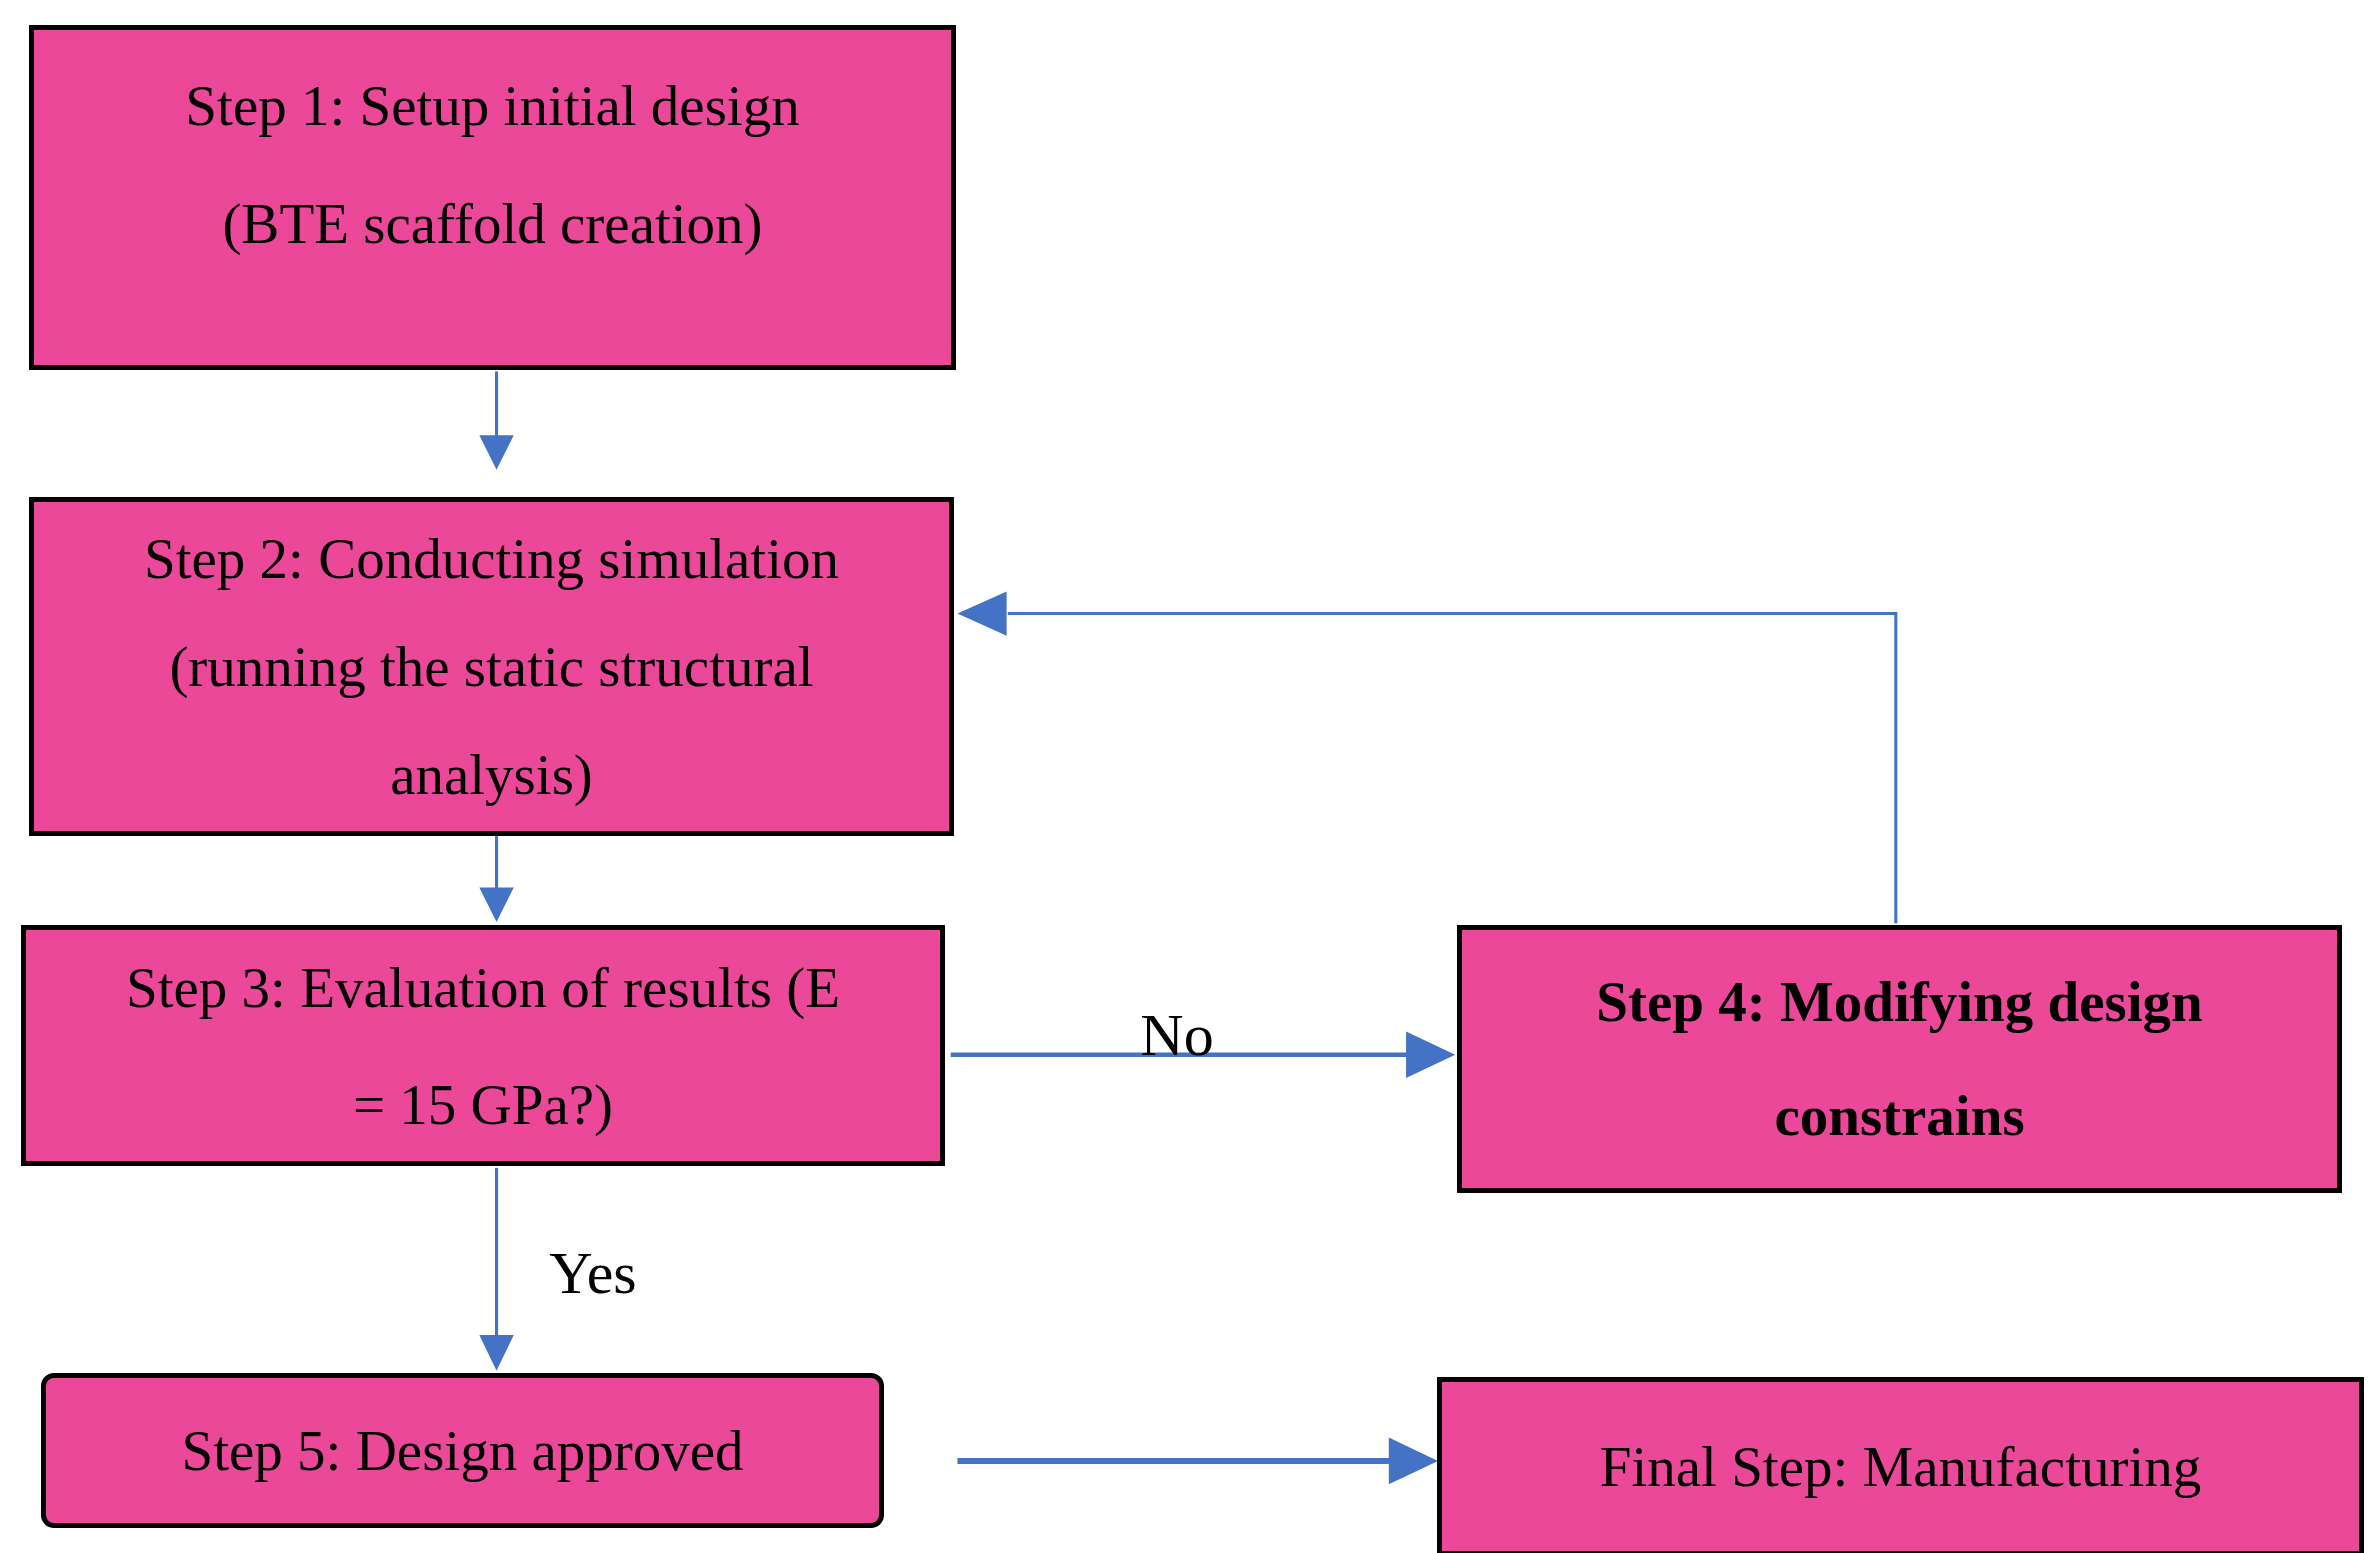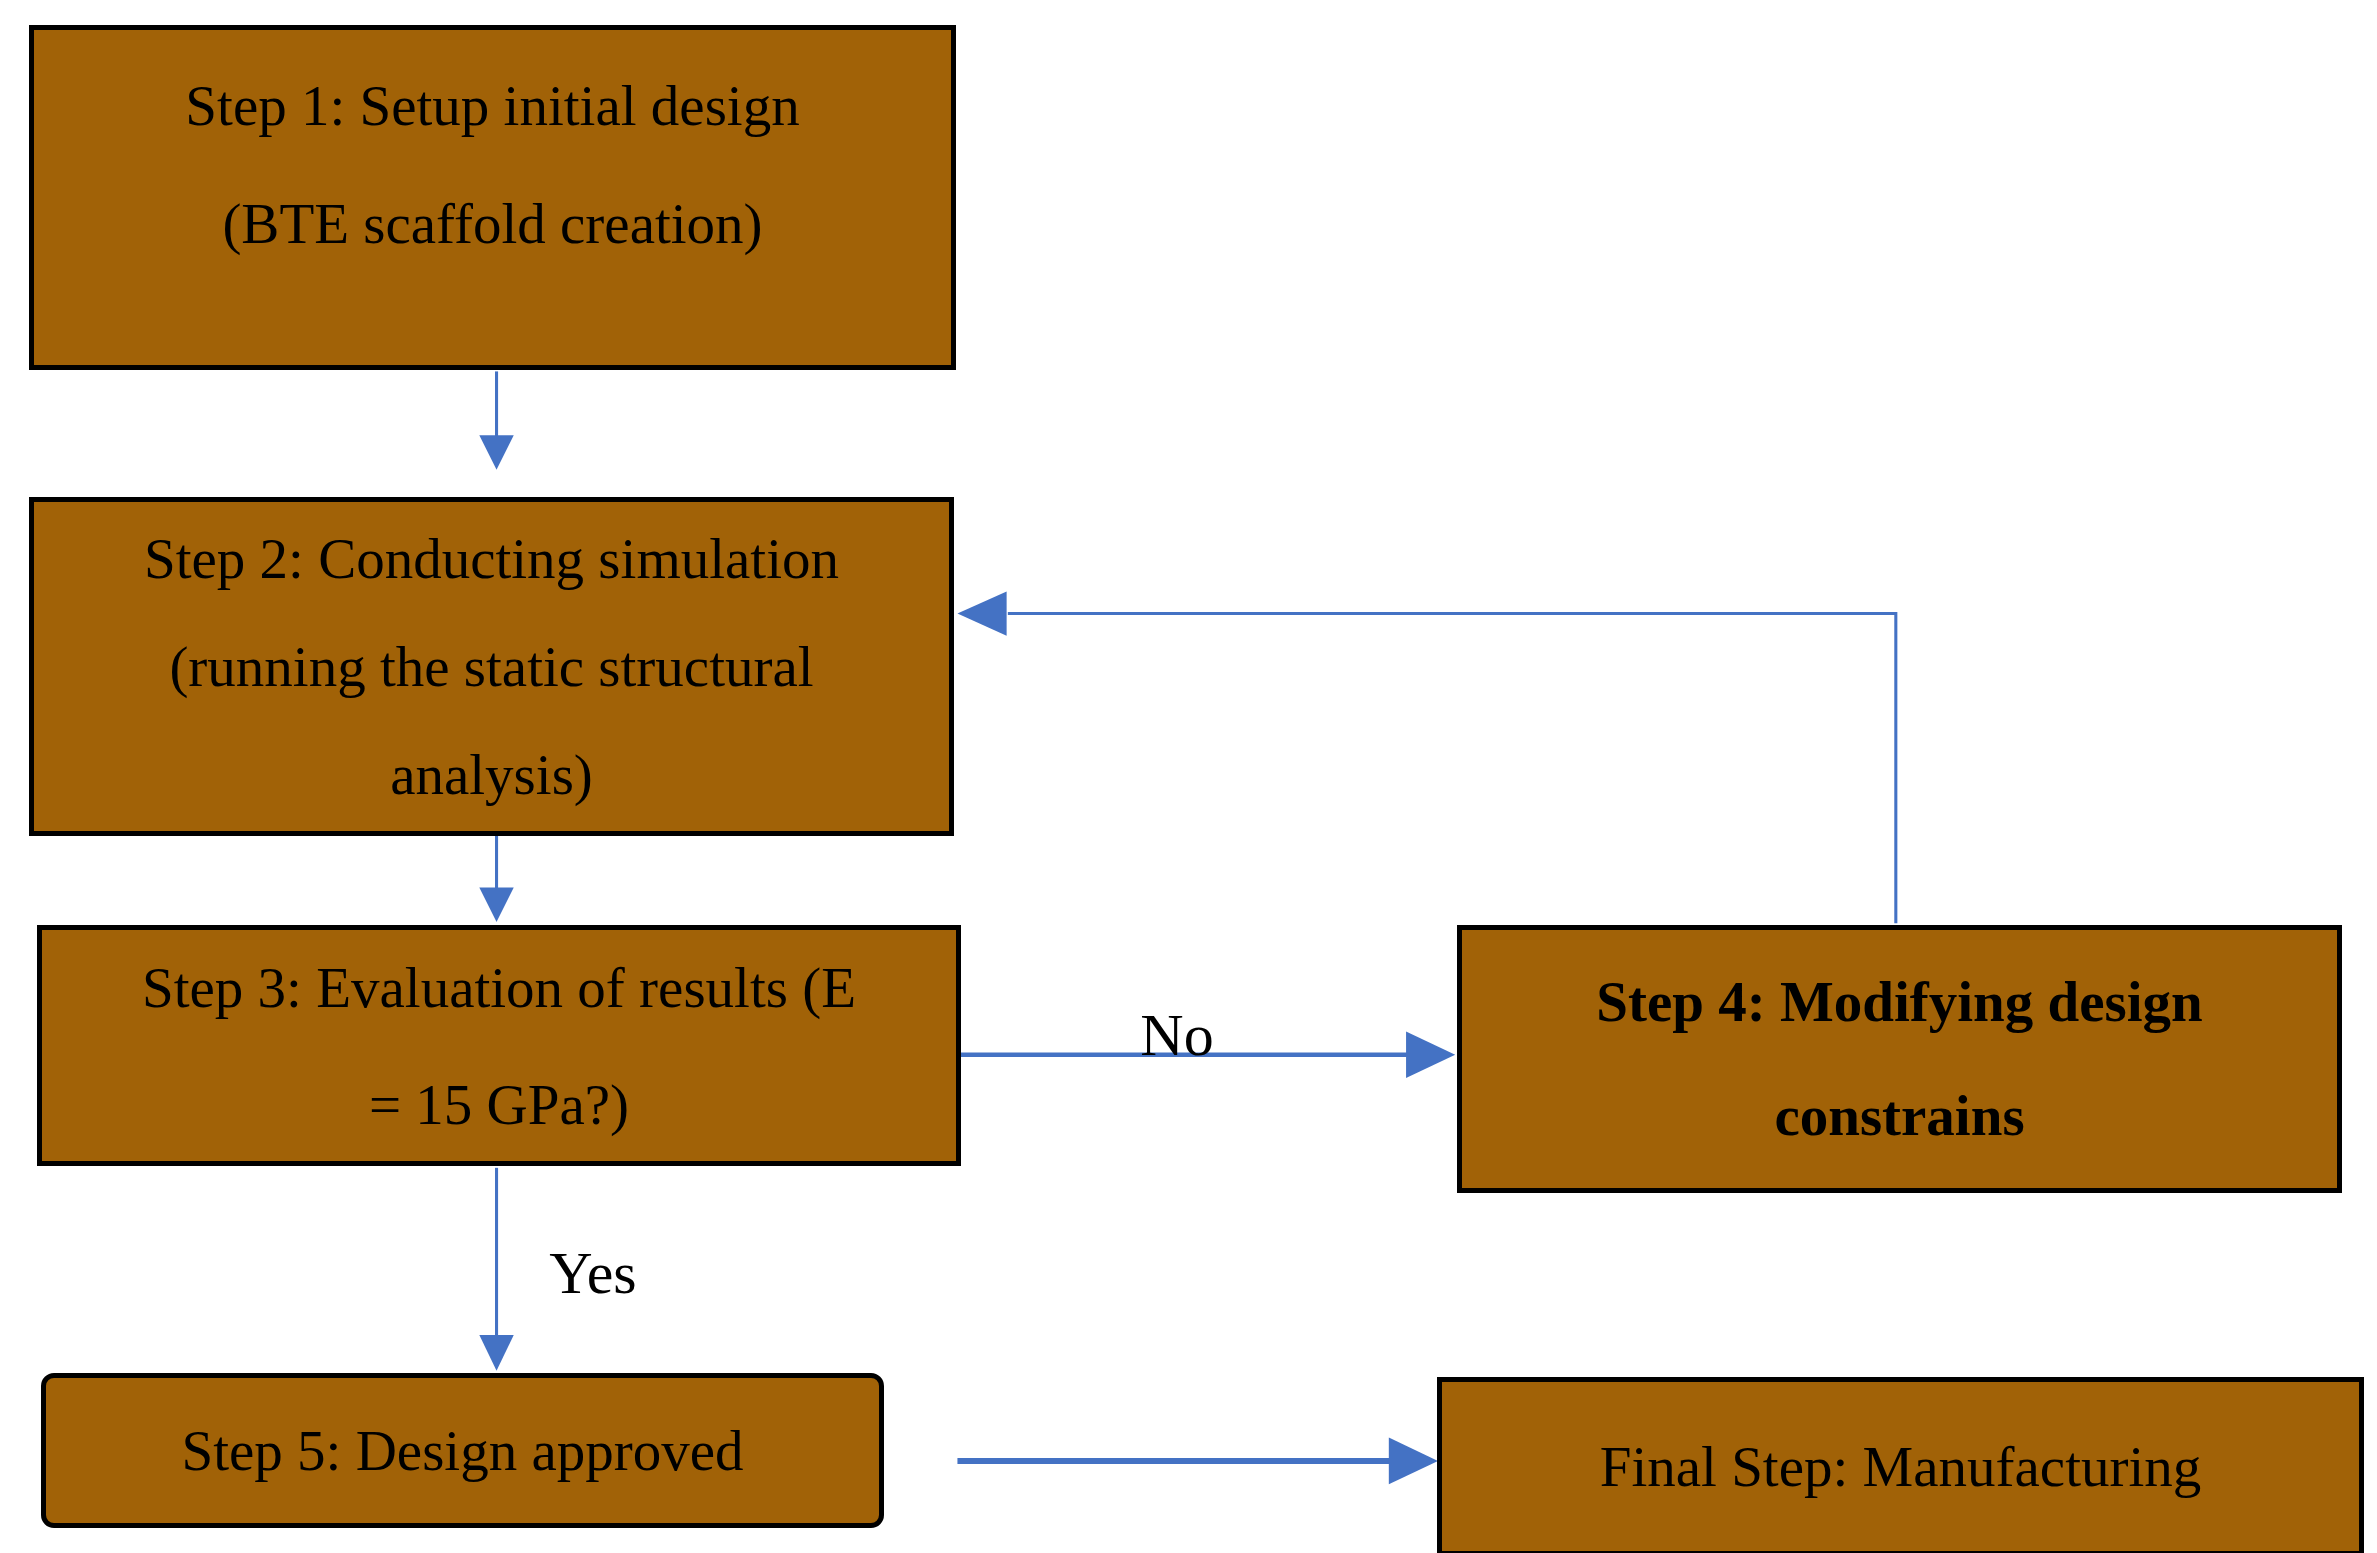--- a/index.html
+++ b/index.html
@@ -23,35 +23,35 @@
     left: 0;
     top: 0;
     width: 2377px;
     height: 1554px;
     pointer-events: none;
   }
   .node {
     position: absolute;
     box-sizing: border-box;
     border: 5.5px solid #000000;
-    background: #a16207;
+    background: #ec4899;
     display: flex;
     flex-direction: column;
     align-items: center;
     text-align: center;
     font-size: 57px;
     line-height: 114px;
     white-space: nowrap;
   }
   .node .bline { display: block; }
 
   
   #node-step1 { left: 29px;   top: 24.6px;   width: 927px; height: 345px; justify-content: flex-start; padding-top: 17px; line-height: 118px; }
   #node-step2 { left: 29px;   top: 497px;  width: 925px; height: 339px; justify-content: center; line-height: 108px; }
-  #node-step3 { left: 37px;   top: 925px; width: 924px; height: 241px; justify-content: center; line-height: 117px; }
+  #node-step3 { left: 21px;   top: 925px; width: 924px; height: 241px; justify-content: center; line-height: 117px; }
   #node-step4 { left: 1457px; top: 925px; width: 885px; height: 268px; justify-content: center; line-height: 114px; font-weight: bold; }
   #node-step5 { left: 41px;   top: 1373px; width: 843px; height: 155px; justify-content: center; border-radius: 13px; }
   #node-final { left: 1437px; top: 1377px; width: 927px; height: 179px; justify-content: center; }
 
   .edge-label {
     position: absolute;
     font-size: 60px;
     line-height: 68px;
     text-align: center;
     white-space: nowrap;

